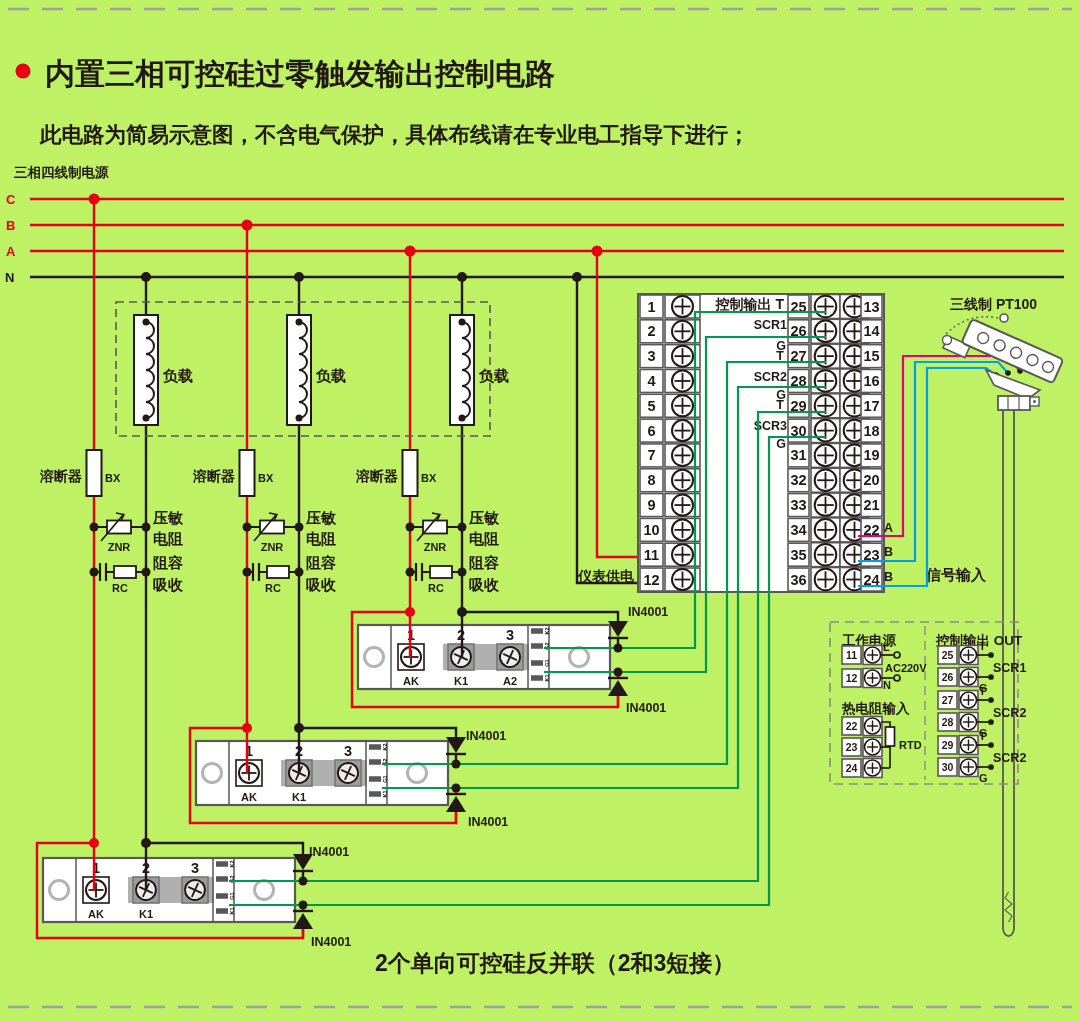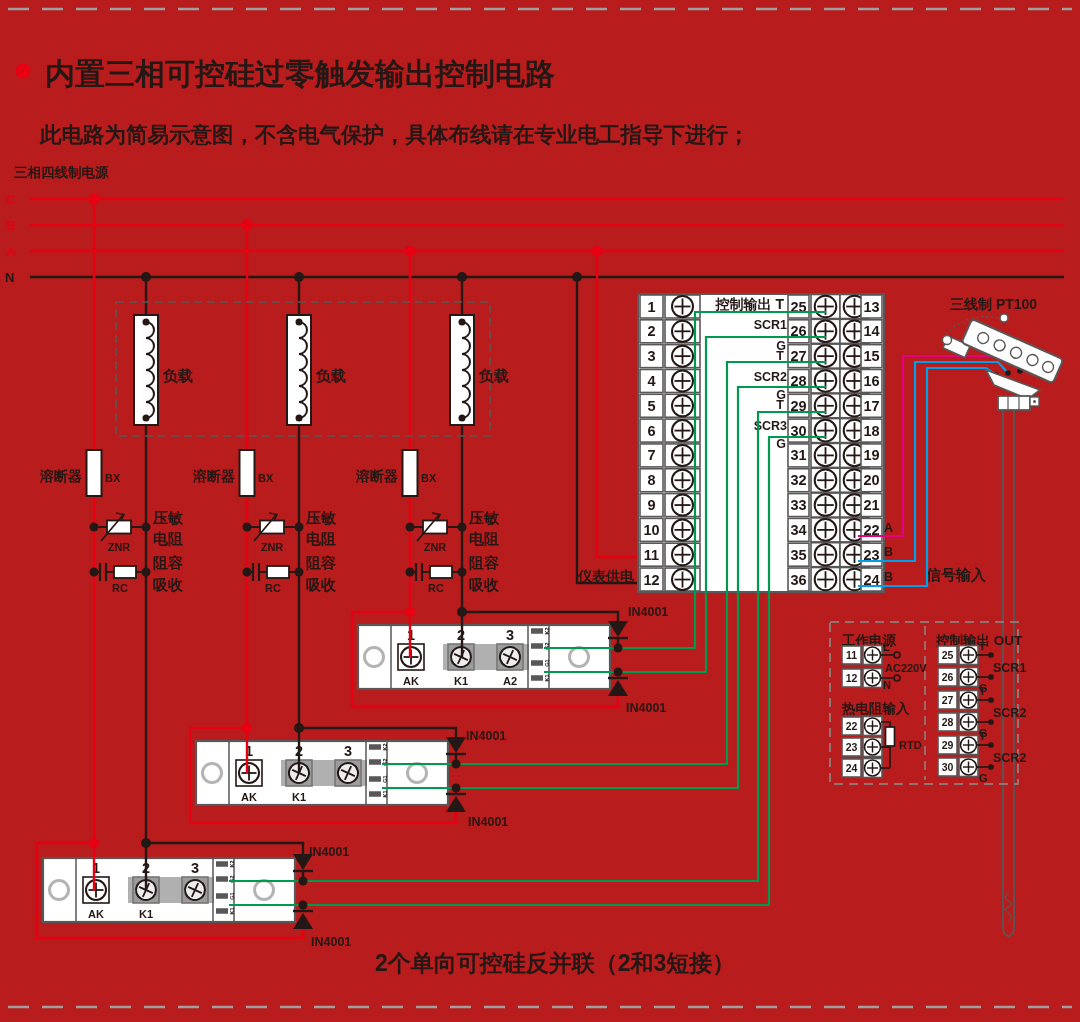--- a/index.html
+++ b/index.html
@@ -1,16 +1,16 @@
 <!DOCTYPE html>
 <html><head>
 <meta charset="utf-8">
 <style>
   html,body{margin:0;padding:0;background:#fff;}
-  #page{position:relative;width:1080px;height:1022px;background:#b91c1c;overflow:hidden;}
+  #page{position:relative;width:1080px;height:1022px;background:#bef264;overflow:hidden;}
   svg{position:absolute;left:0;top:0;}
   svg text{font-family:"Liberation Sans","DejaVu Sans",sans-serif;fill:#231815;}
   .f30{font-size:30px;font-weight:700}
   .f21{font-size:21.5px;font-weight:700}
   .f23{font-size:23px;font-weight:700}
   .cj15{font-size:15px;font-weight:700}
   .cj14{font-size:14px;font-weight:700}
   .cj13{font-size:13.5px;font-weight:700}
   .f12{font-size:12.5px;font-weight:700}
   .f11{font-size:11px;font-weight:700}

